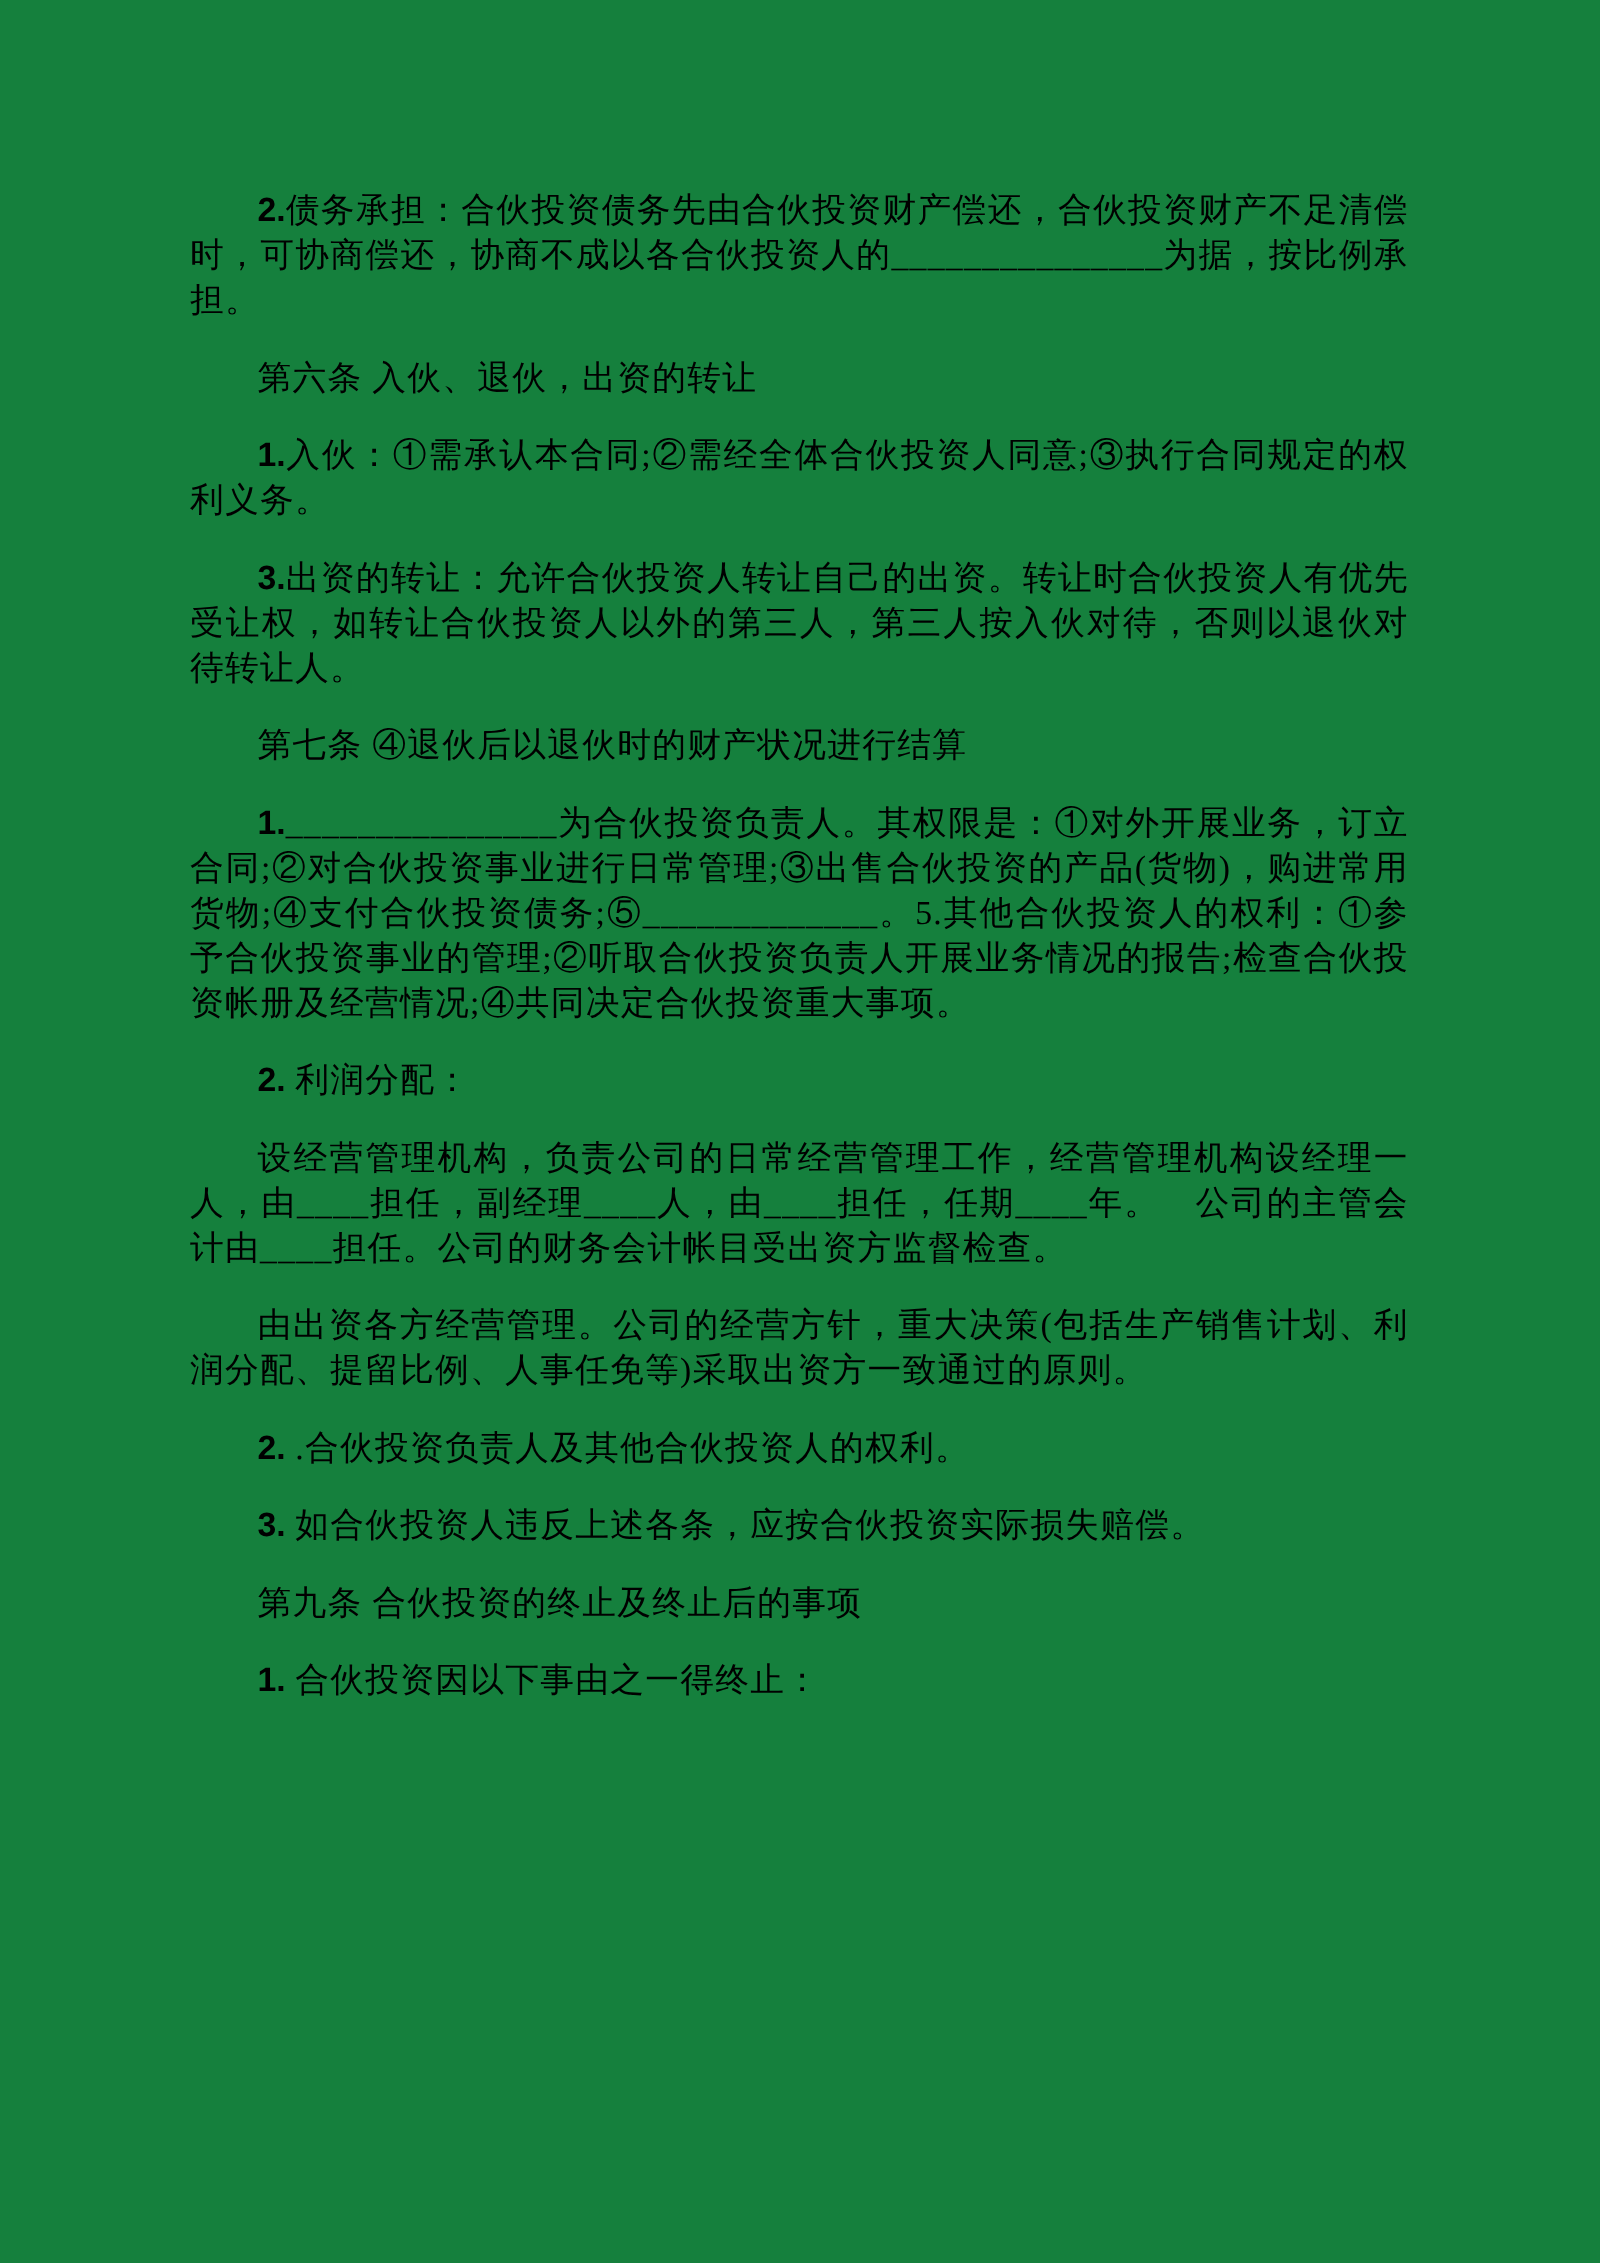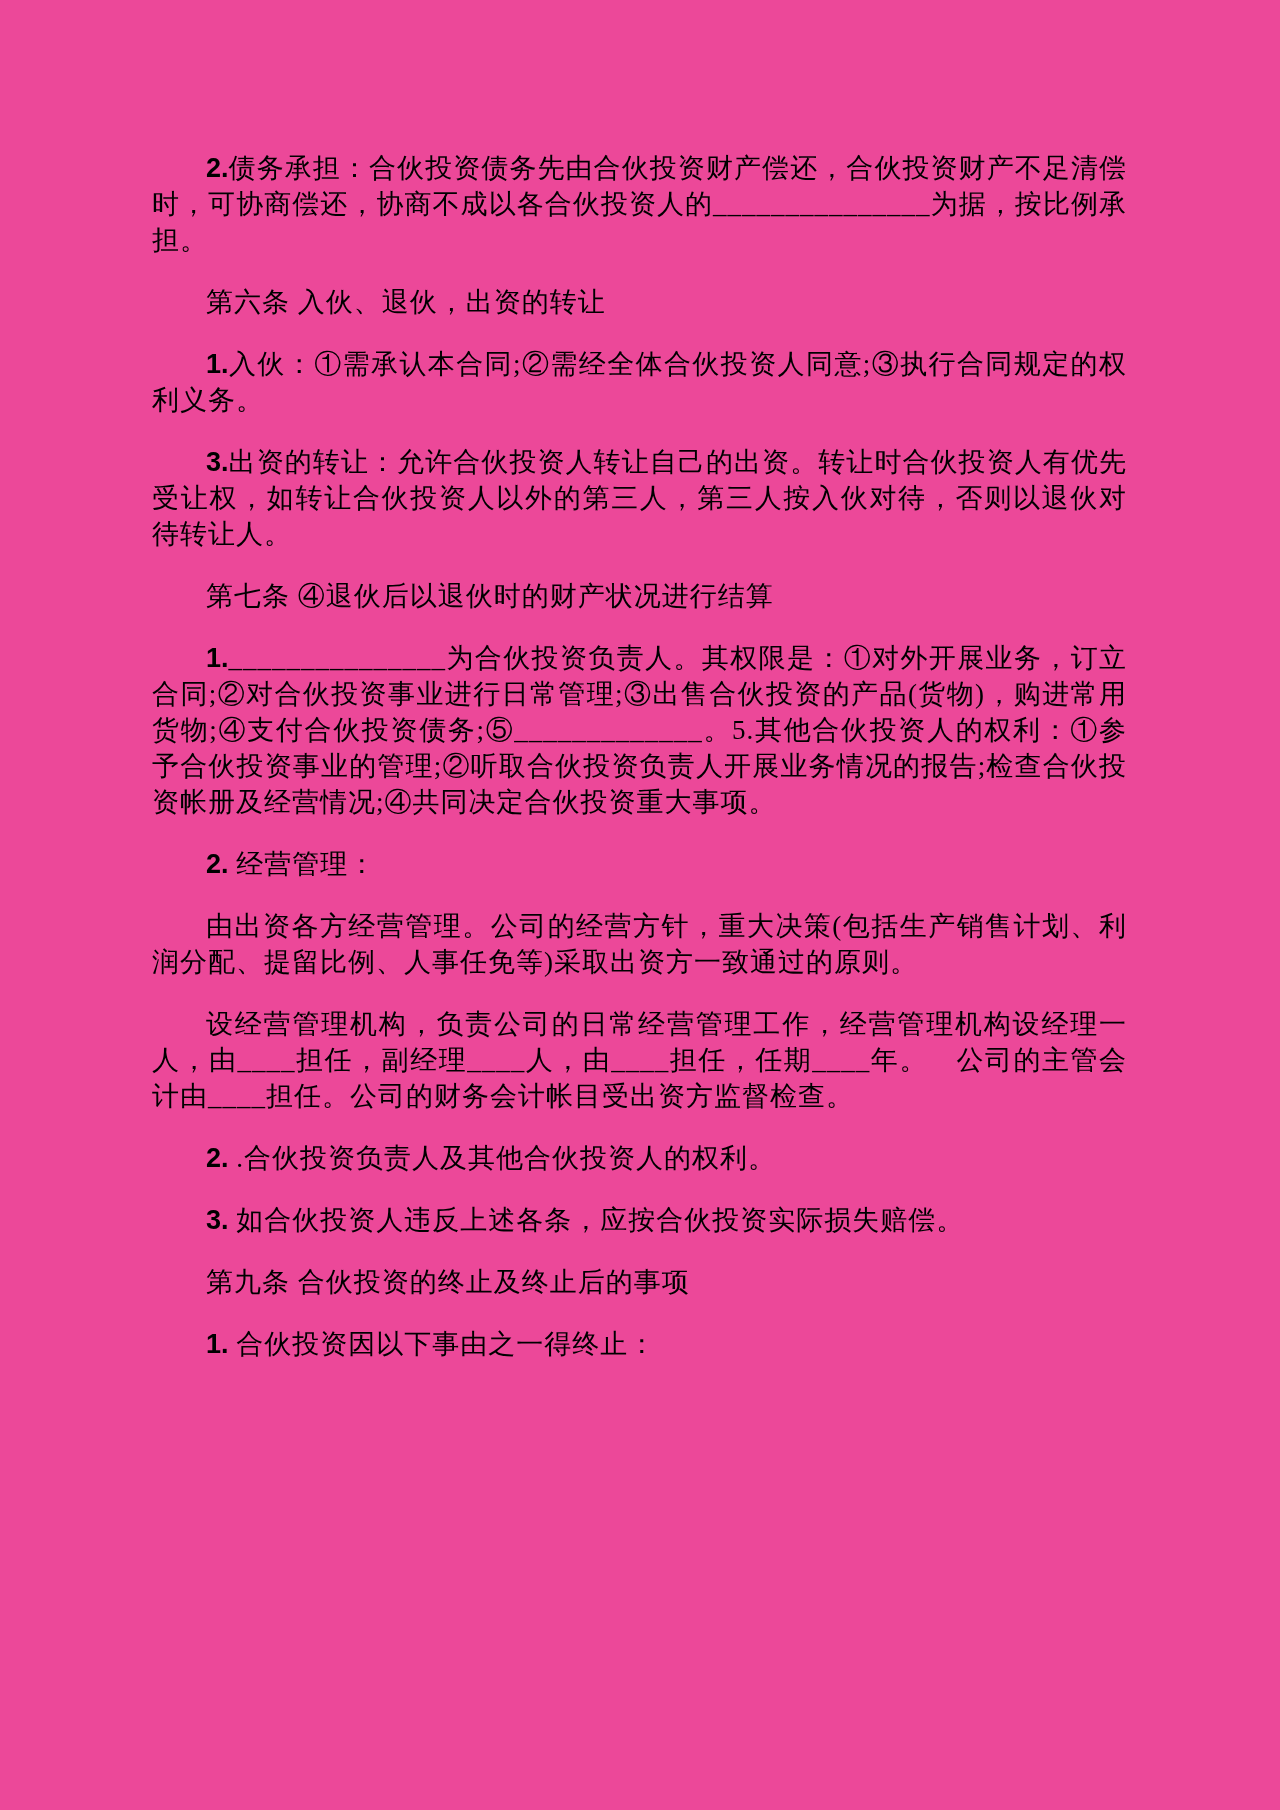--- a/index.html
+++ b/index.html
@@ -12,21 +12,21 @@
     height: 1810px;
     overflow: hidden;
     color: #000000;
     font-family: "Liberation Serif", "DejaVu Serif", serif;
   }
   .page {
     box-sizing: border-box;
     width: 1280px;
     height: 1810px;
     padding: 150px 153px 0 152px;
-    background: #ec4899;
+    background: #15803d;
   }
   p.para {
     margin: 0 0 26px 0;
     font-size: 27px;
     line-height: 36px;
     letter-spacing: 1px;
     text-align: justify;
     text-indent: 54px;
     word-break: break-all;
   }
@@ -47,25 +47,25 @@
 
   <p class="para"><span class="num">1.</span><span class="txt">入伙：①需承认本合同;②需经全体合伙投资人同意;③执行合同规定的权利义务。</span></p>
 
 
   <p class="para"><span class="num">3.</span><span class="txt">出资的转让：允许合伙投资人转让自己的出资。转让时合伙投资人有优先受让权，如转让合伙投资人以外的第三人，第三人按入伙对待，否则以退伙对待转让人。</span></p>
 
   <p class="para"><span class="num"></span><span class="txt">第七条 ④退伙后以退伙时的财产状况进行结算</span></p>
 
   <p class="para"><span class="num">1.</span><span class="txt">_______________为合伙投资负责人。其权限是：①对外开展业务，订立合同;②对合伙投资事业进行日常管理;③出售合伙投资的产品(货物)，购进常用货物;④支付合伙投资债务;⑤_____________。5.其他合伙投资人的权利：①参予合伙投资事业的管理;②听取合伙投资负责人开展业务情况的报告;检查合伙投资帐册及经营情况;④共同决定合伙投资重大事项。</span></p>
 
-  <p class="para"><span class="num">2.</span><span class="txt"> 经营管理：</span></p>
+  <p class="para"><span class="num">2.</span><span class="txt"> 利润分配：</span></p>
+
+  <p class="para"><span class="num"></span><span class="txt">设经营管理机构，负责公司的日常经营管理工作，经营管理机构设经理一人，由____担任，副经理____人，由____担任，任期____年。　公司的主管会计由____担任。公司的财务会计帐目受出资方监督检查。</span></p>
 
   <p class="para"><span class="num"></span><span class="txt">由出资各方经营管理。公司的经营方针，重大决策(包括生产销售计划、利润分配、提留比例、人事任免等)采取出资方一致通过的原则。</span></p>
-
-  <p class="para"><span class="num"></span><span class="txt">设经营管理机构，负责公司的日常经营管理工作，经营管理机构设经理一人，由____担任，副经理____人，由____担任，任期____年。　公司的主管会计由____担任。公司的财务会计帐目受出资方监督检查。</span></p>
 
 
 
   <p class="para"><span class="num">2.</span><span class="txt"> .合伙投资负责人及其他合伙投资人的权利。</span></p>
 
   <p class="para"><span class="num">3.</span><span class="txt"> 如合伙投资人违反上述各条，应按合伙投资实际损失赔偿。</span></p>
 
   <p class="para"><span class="num"></span><span class="txt">第九条 合伙投资的终止及终止后的事项</span></p>
 
   <p class="para"><span class="num">1.</span><span class="txt"> 合伙投资因以下事由之一得终止：</span></p>

